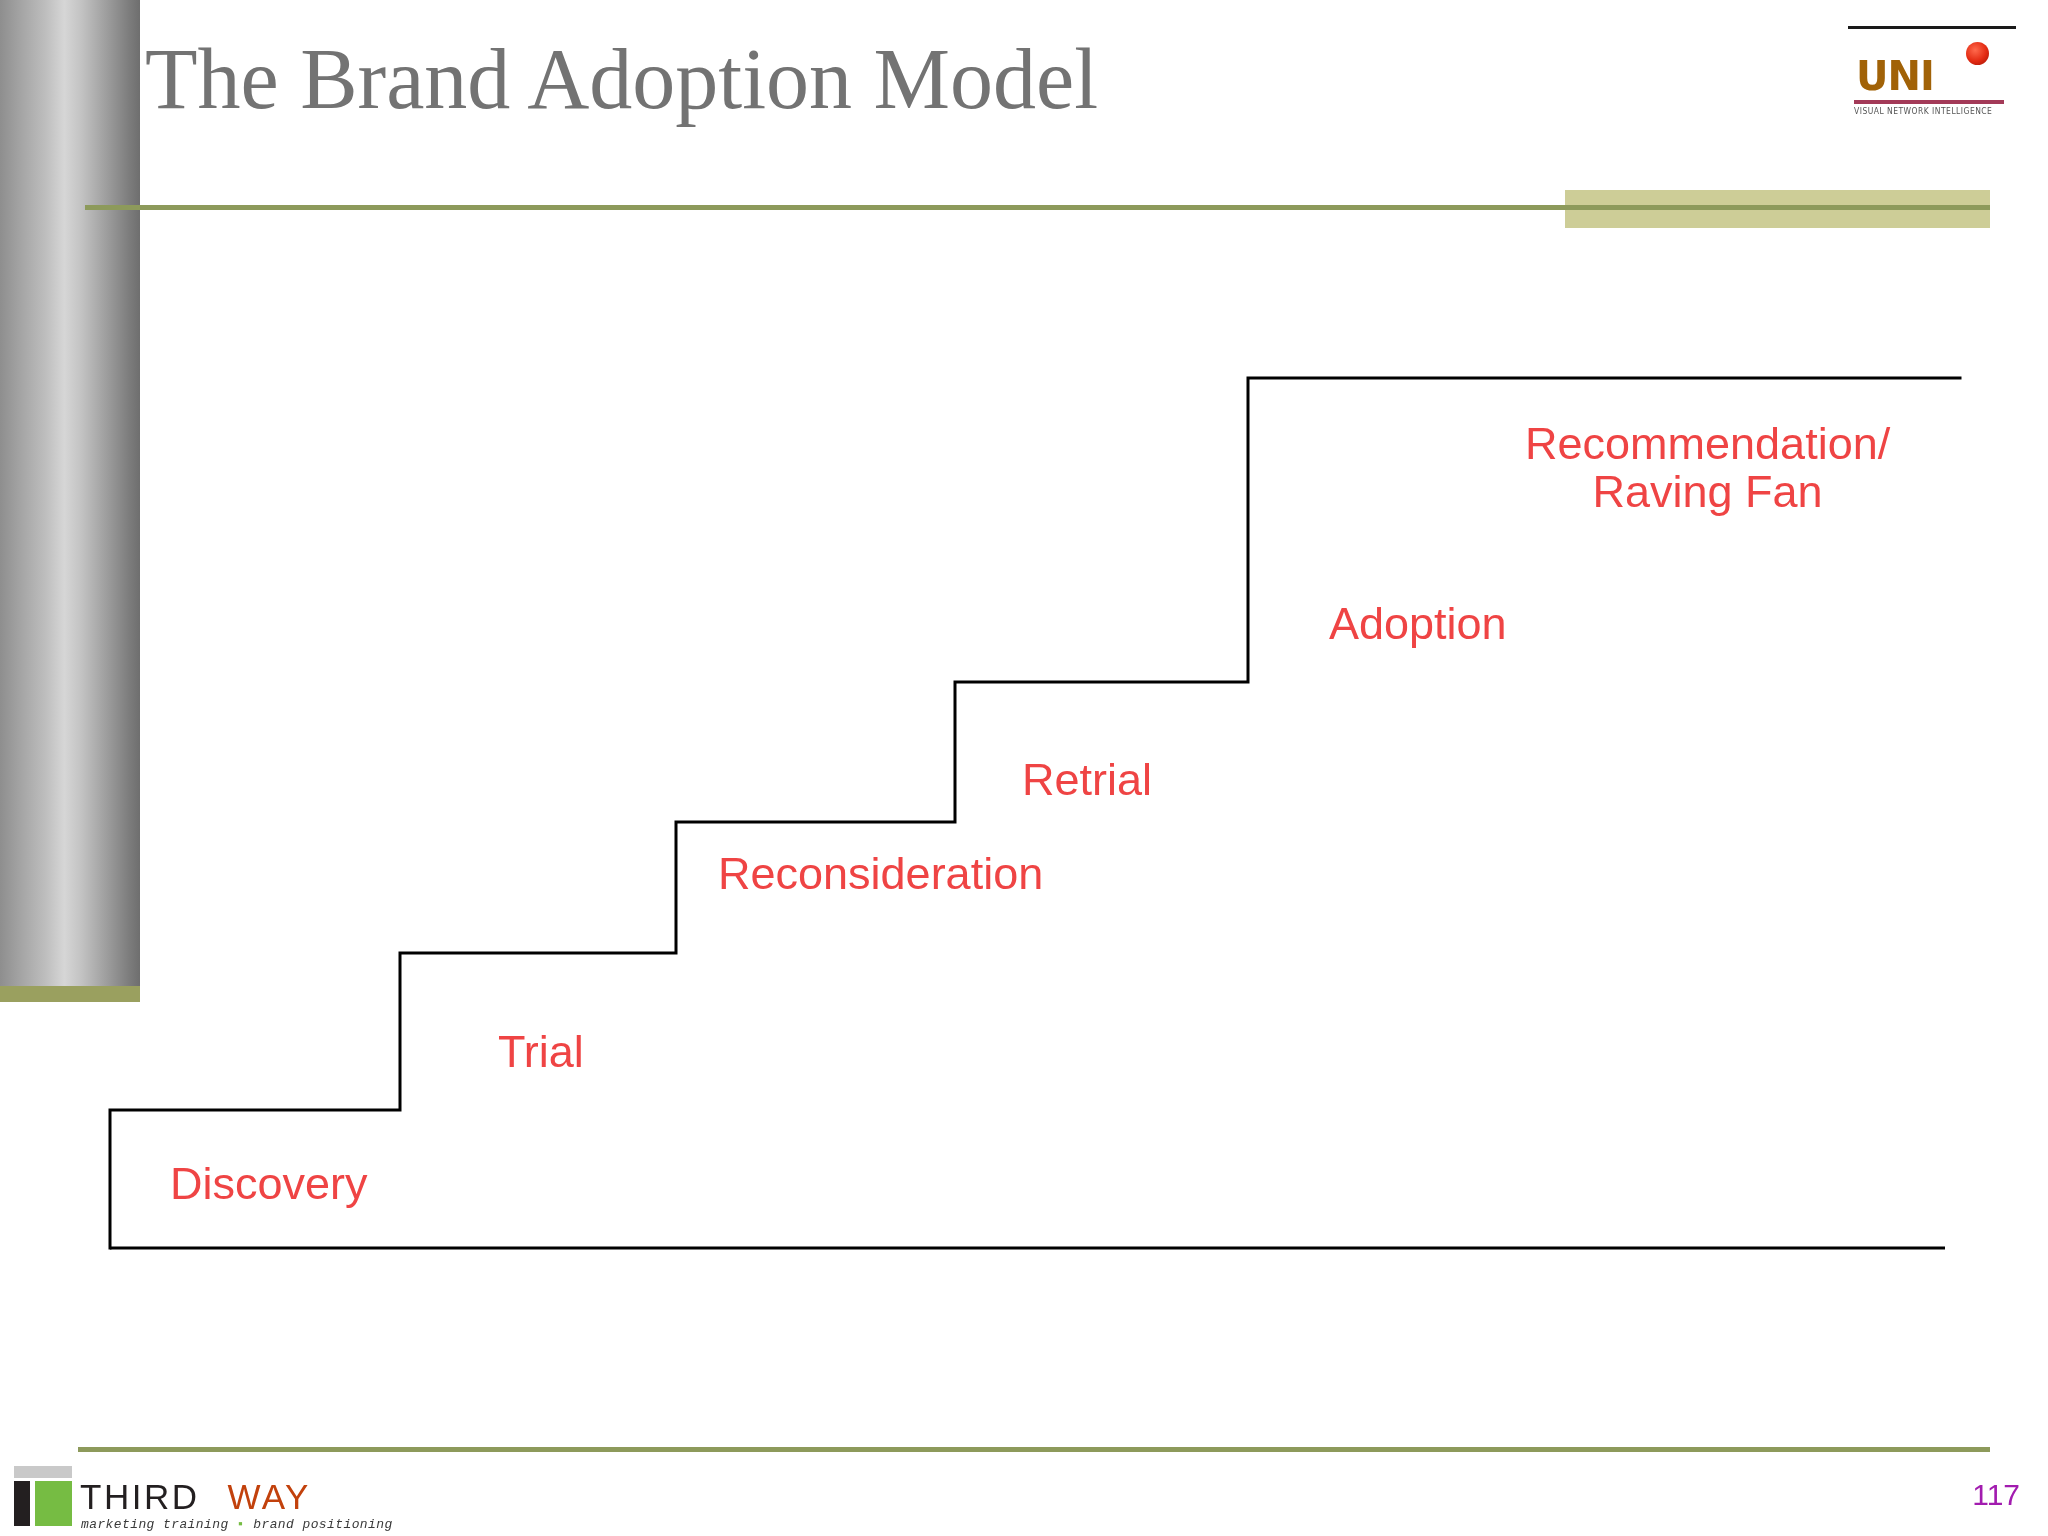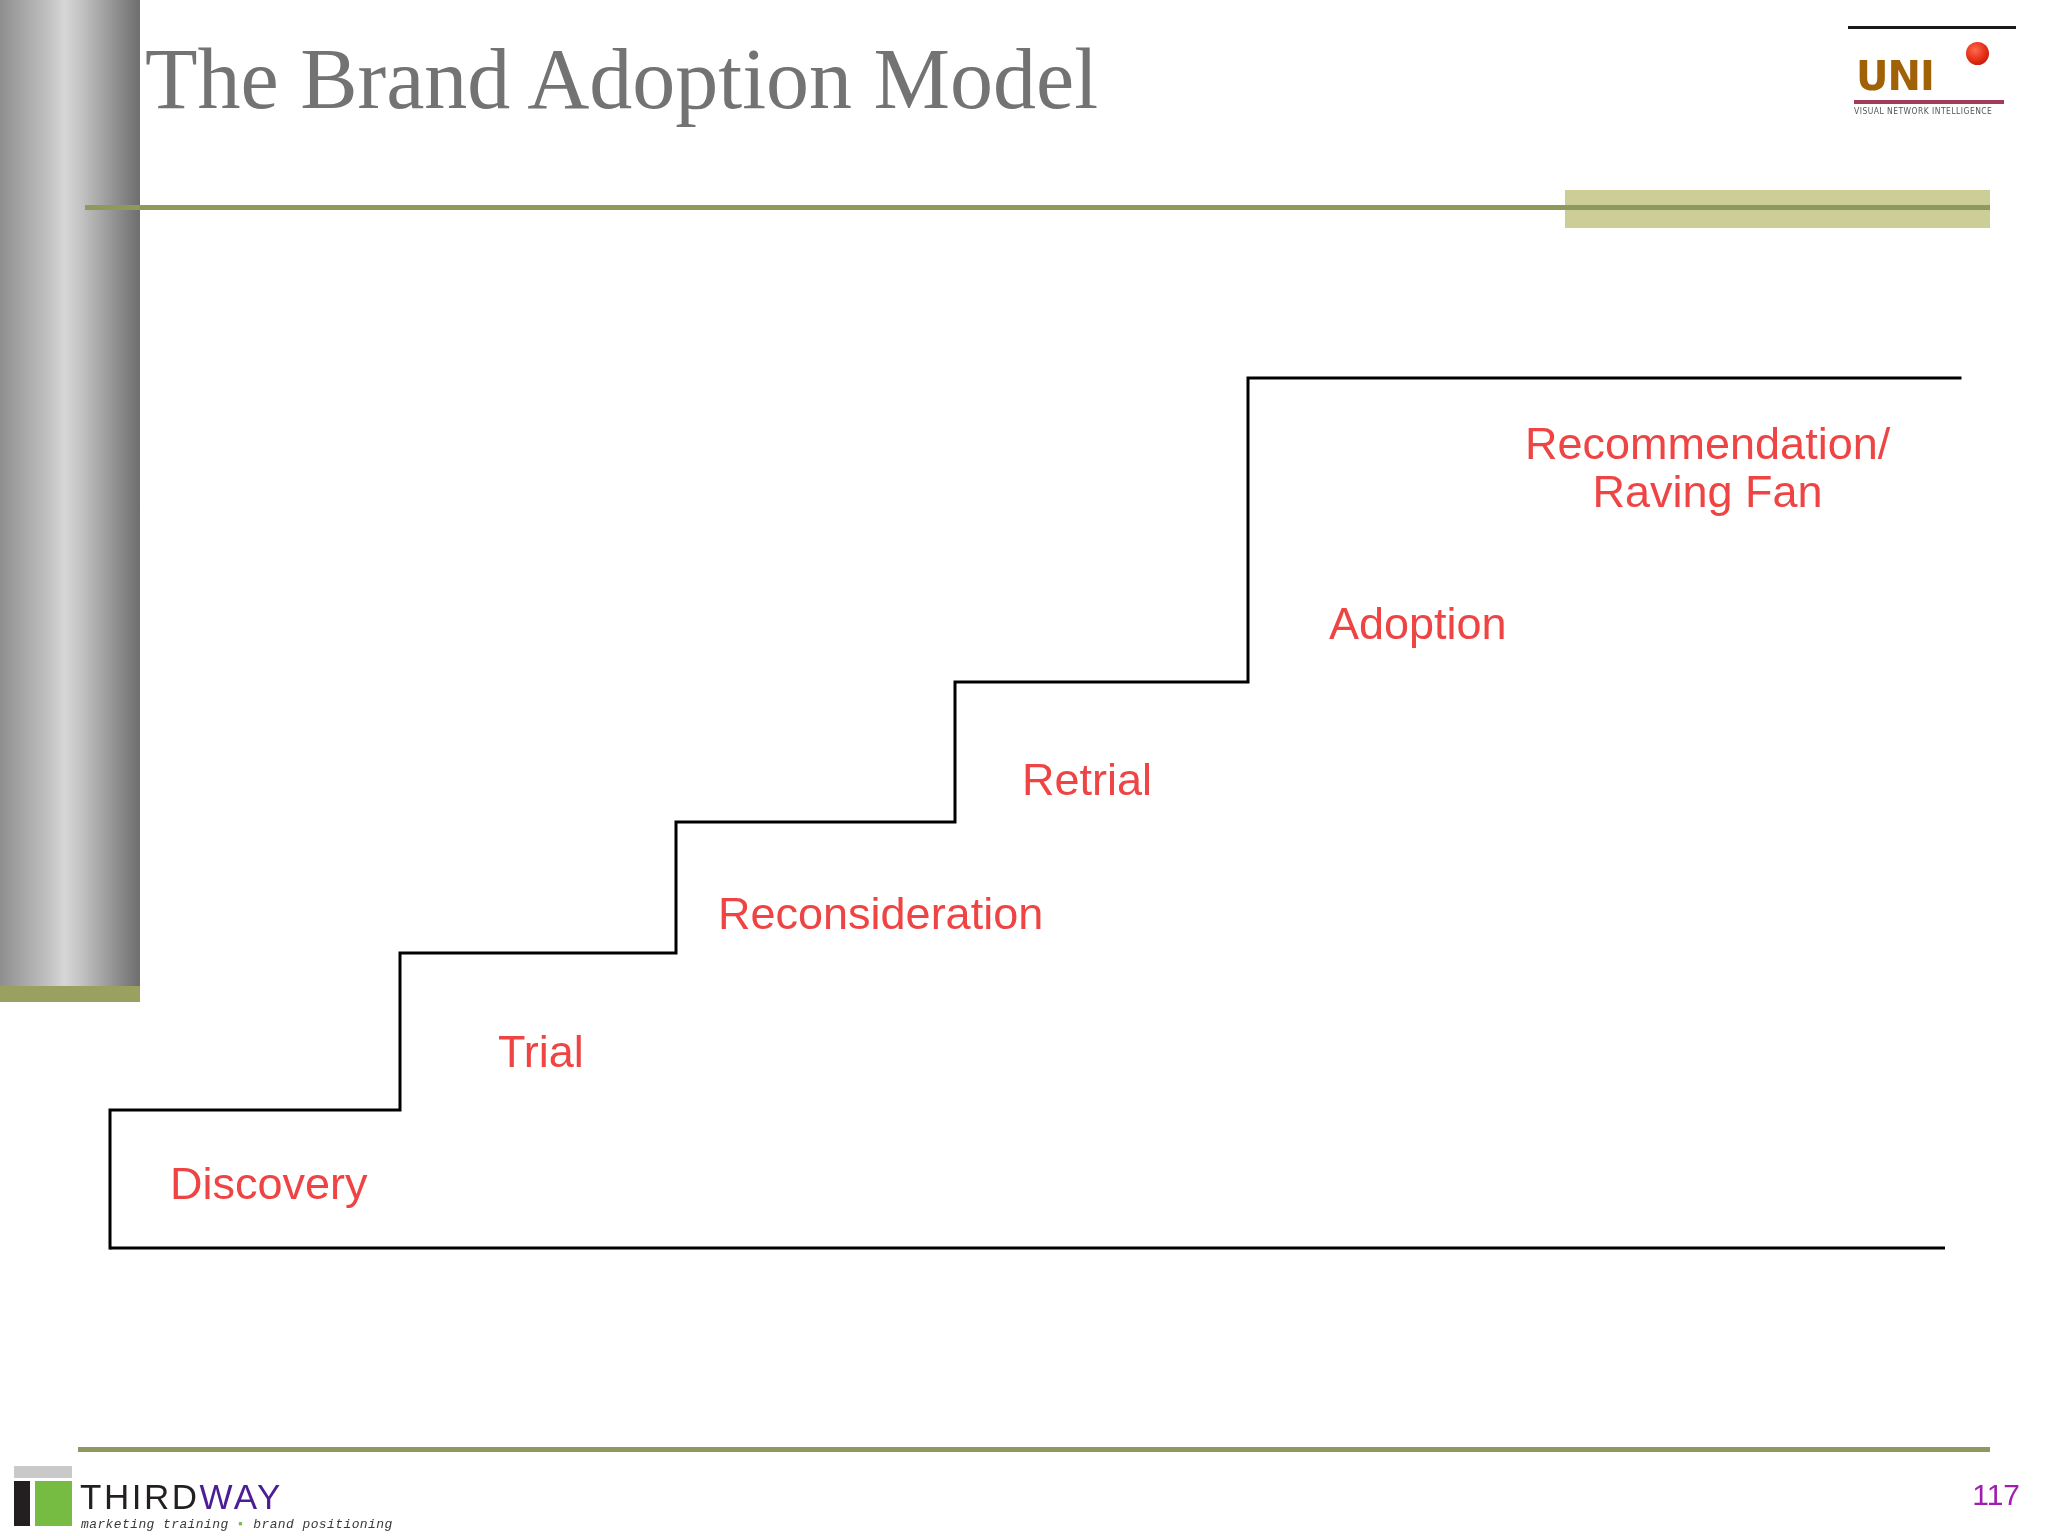--- a/index.html
+++ b/index.html
@@ -186,21 +186,21 @@
     position: absolute;
     left: 74px; top: 13px;
     font-family: "Liberation Sans", sans-serif;
     font-size: 35px;
     line-height: 35px;
     letter-spacing: 2.5px;
     font-weight: 400;
     white-space: nowrap;
   }
   #thirdway-logo .tw-word .tw-a { color: #231f20; }
-  #thirdway-logo .tw-word .tw-b { color: #4c1d95; }
+  #thirdway-logo .tw-word .tw-b { color: #c2410c; margin-left: 28px; }
   #thirdway-logo .tw-tagline {
     position: absolute;
     left: 75px; top: 52px;
     font-family: Liberation Mono, monospace;
     font-style: italic;
     font-size: 13px;
     line-height: 14px;
     color: #3a3a3a;
     white-space: nowrap;
     letter-spacing: 0.4px;
@@ -230,21 +230,21 @@
 </div>
 
 <svg id="staircase" viewBox="0 0 2048 1536" preserveAspectRatio="none">
   <polyline id="stair-path" fill="none" stroke="#000000" stroke-width="3" stroke-linejoin="miter" stroke-linecap="square" points="110,1248 110,1110 400,1110 400,953 676,953 676,822 955,822 955,682 1248,682 1248,378 1525,378 1525,378 1960,378"></polyline>
   <line id="stair-baseline" stroke="#000000" stroke-width="3" x1="110" y1="1248" x2="1945" y2="1248"></line>
 </svg>
 
 <div id="step-labels">
     <div class="step-label" style="left: 170px; top: 1160px; text-align: center;">Discovery</div>
     <div class="step-label" style="left: 498px; top: 1028px; text-align: left;">Trial</div>
-    <div class="step-label" style="left: 718px; top: 890px; text-align: left;">Reconsideration</div>
+    <div class="step-label" style="left: 718px; top: 850px; text-align: left;">Reconsideration</div>
     <div class="step-label" style="left: 1022px; top: 756px; text-align: left;">Retrial</div>
     <div class="step-label" style="left: 1310px; top: 600px; text-align: left; margin-left: 19px;">Adoption</div>
     <div class="step-label" style="left: 1525px; top: 420px; text-align: center;">Recommendation/
 Raving Fan</div>
   </div>
 
 <div id="footer-rule"></div>
 
 <div id="thirdway-logo">
   <div class="tw-gray"></div>

